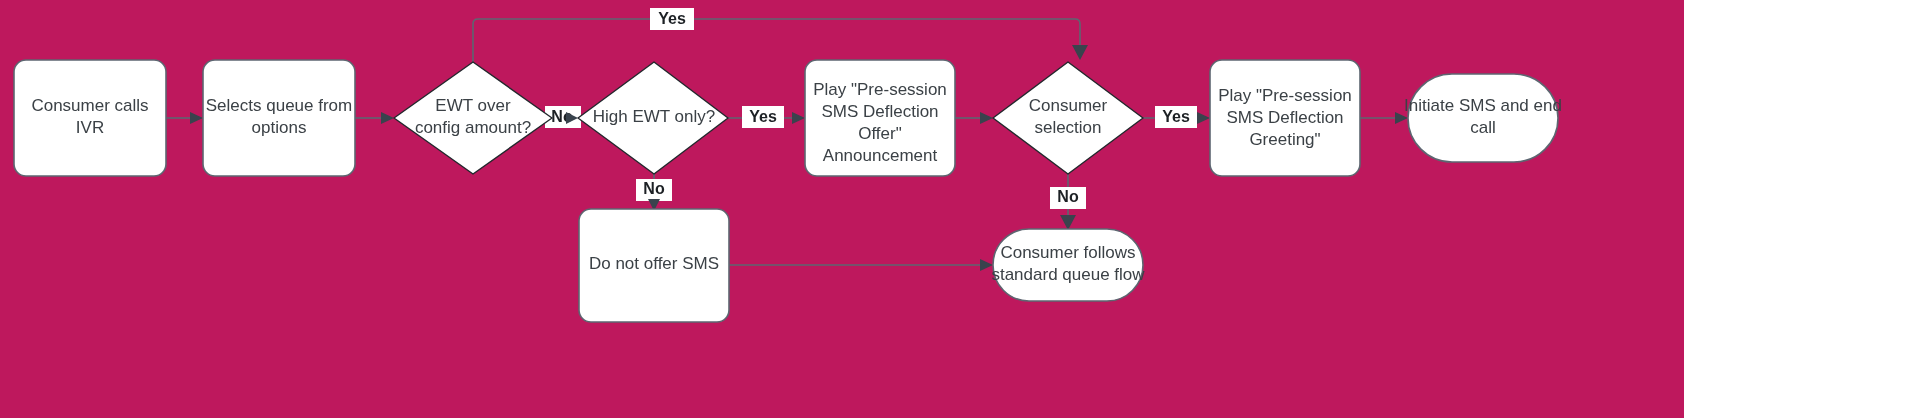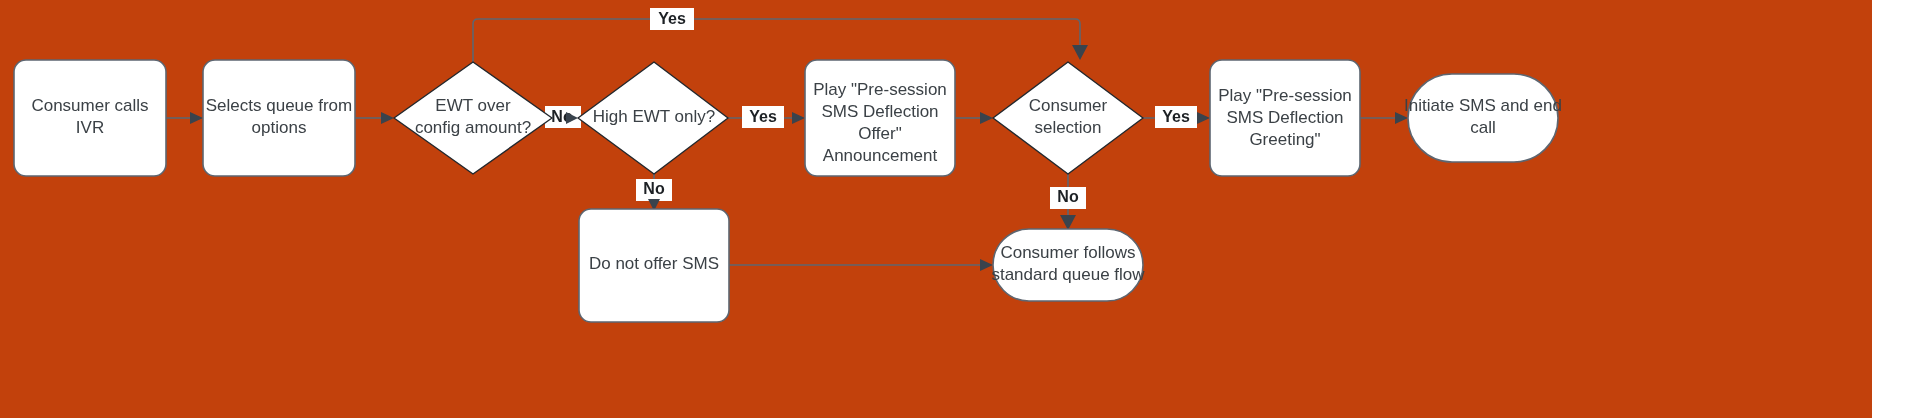--- a/index.html
+++ b/index.html
@@ -5,23 +5,23 @@
   html, body {
     margin: 0;
     padding: 0;
     background: #ffffff;
   }
   body {
     font-family: "Liberation Sans", sans-serif;
   }
   #canvas {
     position: relative;
-    width: 1872px;
+    width: 1684px;
     height: 418px;
-    background: #c2410c;
+    background: #be185d;
     overflow: hidden;
   }
   #diagram-svg {
     position: absolute;
     left: 0;
     top: 0;
     width: 1916px;
     height: 418px;
   }
   .node-shape {

